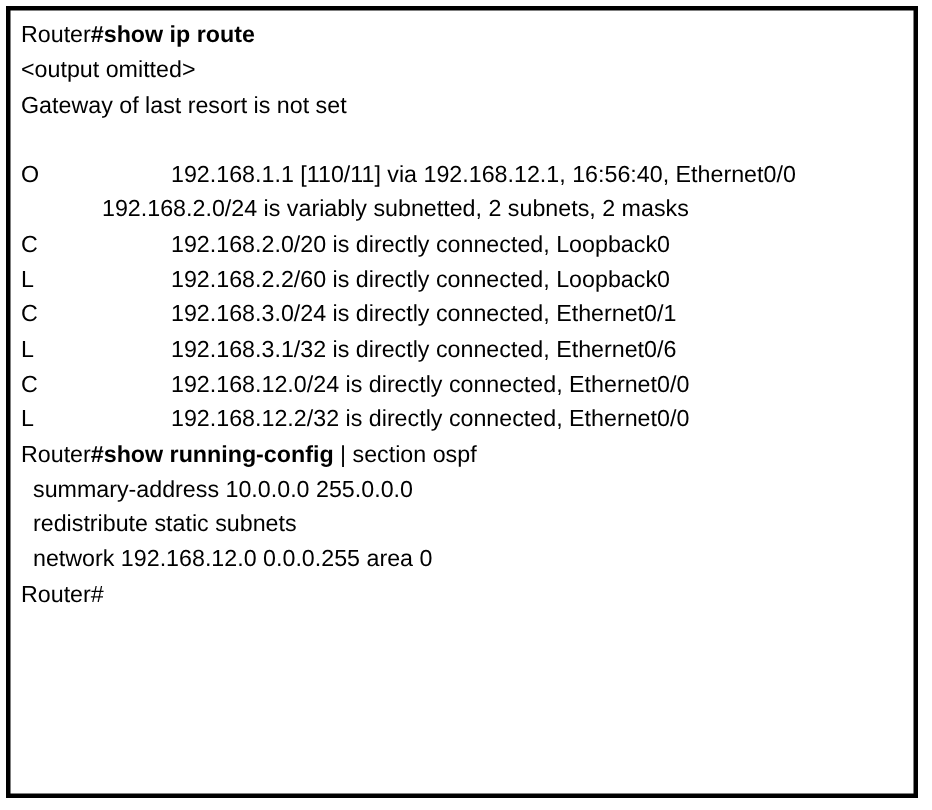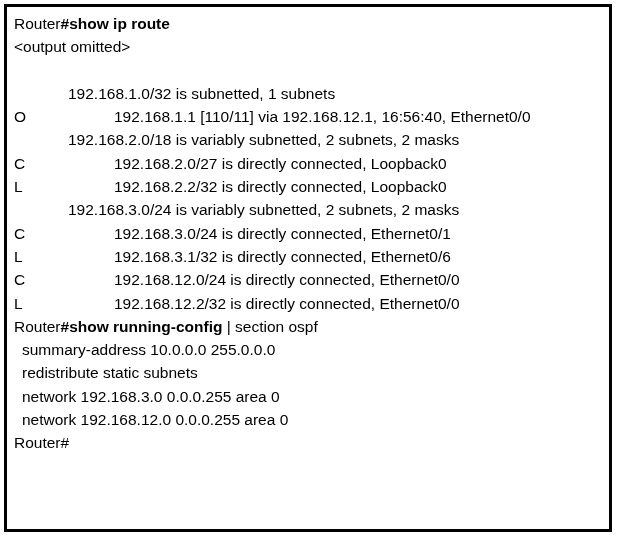--- a/index.html
+++ b/index.html
@@ -36,31 +36,29 @@
   }
   .b { font-weight: bold; text-align: center; }
 </style>
 </head>
 <body>
 
 <div class="panel">
   <div id="terminal-lines">
       <div class="line lvl-base"><span class="seg">Router</span><span class="seg b">#show ip route</span></div>
       <div class="line lvl-base"><span class="seg">&lt;output omitted&gt;</span></div>
+      <div class="line lvl-base"><span class="seg">Gateway of last resort is not set</span></div>
       <div class="line lvl-base"></div>
-      <div class="line lvl-summary"><span class="seg">192.168.1.0/32 is subnetted, 1 subnets</span></div>
       <div class="line lvl-detail"><span class="code">O</span><span class="seg">192.168.1.1 [110/11] via 192.168.12.1, 16:56:40, Ethernet0/0</span></div>
-      <div class="line lvl-summary"><span class="seg">192.168.2.0/18 is variably subnetted, 2 subnets, 2 masks</span></div>
-      <div class="line lvl-detail"><span class="code">C</span><span class="seg">192.168.2.0/27 is directly connected, Loopback0</span></div>
-      <div class="line lvl-detail"><span class="code">L</span><span class="seg">192.168.2.2/32 is directly connected, Loopback0</span></div>
-      <div class="line lvl-summary"><span class="seg">192.168.3.0/24 is variably subnetted, 2 subnets, 2 masks</span></div>
+      <div class="line lvl-summary"><span class="seg">192.168.2.0/24 is variably subnetted, 2 subnets, 2 masks</span></div>
+      <div class="line lvl-detail"><span class="code">C</span><span class="seg">192.168.2.0/20 is directly connected, Loopback0</span></div>
+      <div class="line lvl-detail"><span class="code">L</span><span class="seg">192.168.2.2/60 is directly connected, Loopback0</span></div>
       <div class="line lvl-detail"><span class="code">C</span><span class="seg">192.168.3.0/24 is directly connected, Ethernet0/1</span></div>
       <div class="line lvl-detail"><span class="code">L</span><span class="seg">192.168.3.1/32 is directly connected, Ethernet0/6</span></div>
       <div class="line lvl-detail"><span class="code">C</span><span class="seg">192.168.12.0/24 is directly connected, Ethernet0/0</span></div>
       <div class="line lvl-detail"><span class="code">L</span><span class="seg">192.168.12.2/32 is directly connected, Ethernet0/0</span></div>
       <div class="line lvl-base"><span class="seg">Router</span><span class="seg b">#show running-config</span><span class="seg"> | section ospf</span></div>
       <div class="line lvl-config"><span class="seg">summary-address 10.0.0.0 255.0.0.0</span></div>
       <div class="line lvl-config"><span class="seg">redistribute static subnets</span></div>
-      <div class="line lvl-config"><span class="seg">network 192.168.3.0 0.0.0.255 area 0</span></div>
       <div class="line lvl-config"><span class="seg">network 192.168.12.0 0.0.0.255 area 0</span></div>
       <div class="line lvl-base"><span class="seg">Router#</span></div>
     </div>
 </div>
 
 </body></html>

